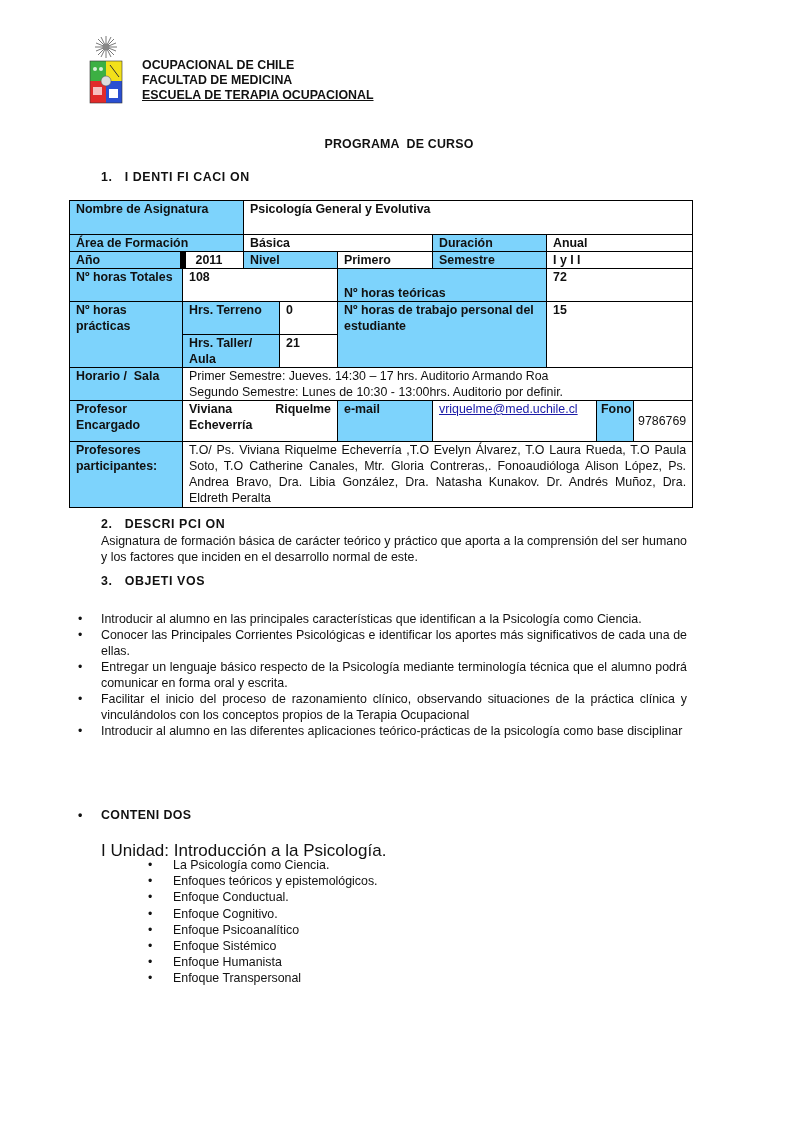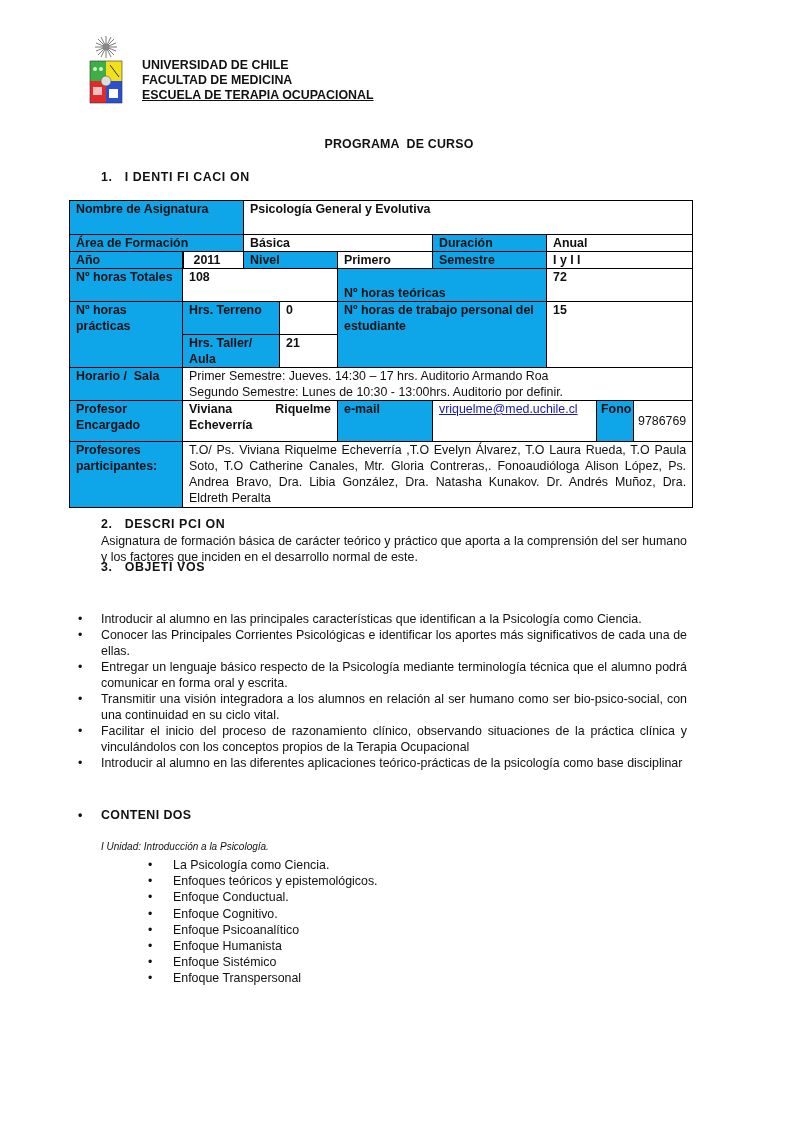--- a/index.html
+++ b/index.html
@@ -12,35 +12,35 @@
   .uni { left:142px; top:58px; font-weight:bold; font-size:12.4px; line-height:15px; }
   .uni div { white-space:nowrap; }
   .uni .ul { text-decoration:underline; }
 
   .title { left:16px; width:766px; top:137px; text-align:center; font-weight:bold; font-size:12.4px; letter-spacing:0.2px; }
   .sec { font-weight:bold; font-size:12.4px; letter-spacing:0.6px; }
 
   
   table.id { position:absolute; left:69px; top:200px; width:623px; border-collapse:collapse; table-layout:fixed; }
   table.id td { border:1px solid #000; padding:0 6px; vertical-align:top; font-size:12.4px; line-height:16px; }
-  table.id td.g { background:#0ea5e9; font-weight:bold; }
+  table.id td.g { background:#7dd3fc; font-weight:bold; }
   table.id td.b { font-weight:bold; }
   table.id td.n { font-weight:normal; }
   .email { color:#1a1aa6; text-decoration:underline; }
 
   
   .para { left:101px; width:586px; font-size:12.4px; line-height:16px; text-align:justify; }
   ul.obj { position:absolute; left:78px; top:611px; width:609px; margin:0; padding:0; list-style:none; }
   ul.obj li { position:relative; padding-left:23px; font-size:12.4px; line-height:16px; text-align:justify; margin-bottom:0; }
   ul.obj li::before { content:"•"; position:absolute; left:0; top:0; }
 
   .cont { left:78px; top:808px; font-weight:bold; font-size:12.4px; }
   .cont .bul { position:absolute; left:0; top:0; }
   .cont .lbl { position:absolute; left:23px; top:0; white-space:nowrap; letter-spacing:0.4px; }
-  .unit { left:101px; top:841px; font-style:italic; font-size:10px; white-space:nowrap; }
+  .unit { left:101px; top:841px; font-size:17px; white-space:nowrap; }
   ul.topics { position:absolute; left:148px; top:857px; margin:0; padding:0; list-style:none; }
   ul.topics li { position:relative; padding-left:25px; font-size:12.4px; line-height:16.2px; white-space:nowrap; }
   ul.topics li::before { content:"•"; position:absolute; left:0; top:0; }
 </style>
 </head>
 <body>
 
 <div class="abs logo">
   <svg width="44" height="76" viewBox="0 0 44 76">
     <g stroke="#555" stroke-width="0.8" fill="none">
@@ -61,21 +61,21 @@
     <rect x="6" y="27" width="32" height="42" fill="none" stroke="#333" stroke-width="0.6"></rect>
     <circle cx="22" cy="47" r="5" fill="#ddd" stroke="#555" stroke-width="0.6"></circle>
     <line x1="26" y1="31" x2="35" y2="43" stroke="#333" stroke-width="1"></line>
     <rect x="25" y="55" width="9" height="9" fill="#fff"></rect>
     <rect x="9" y="53" width="9" height="8" fill="#fff" opacity="0.7"></rect>
     <circle cx="11" cy="35" r="2" fill="#fff" opacity="0.8"></circle>
       <circle cx="17" cy="35" r="2" fill="#fff" opacity="0.8"></circle>
   </svg>
 </div>
 <div class="abs uni">
-  <div>UNIVERSIDAD DE CHILE</div>
+  <div>OCUPACIONAL DE CHILE</div>
   <div>FACULTAD DE MEDICINA</div>
   <div class="ul">ESCUELA DE TERAPIA OCUPACIONAL</div>
 </div>
 
 <div class="abs title" style="white-space:pre;">PROGRAMA  DE CURSO</div>
 
 <div class="abs sec" style="left:101px; top:170px; white-space:pre;">1.   I DENTI FI CACI ON</div>
 
 <table class="id">
   <colgroup>
@@ -97,21 +97,21 @@
     <td colspan="3" class="g">Nombre de Asignatura</td>
     <td colspan="9" class="b">Psicología General y Evolutiva</td>
   </tr>
   <tr style="height:16px">
     <td colspan="3" class="g">Área de Formación</td>
     <td colspan="4" class="b">Básica</td>
     <td colspan="2" class="g">Duración</td>
     <td colspan="3" class="b">Anual</td>
   </tr>
   <tr style="height:16px">
-    <td colspan="2" class="g" style="border-right:2px solid #000000">Año</td>
+    <td colspan="2" class="g" style="border-right:6px solid #000000">Año</td>
     <td class="b" style="padding-left:10px">2011</td>
     <td colspan="2" class="g">Nivel</td>
     <td colspan="2" class="b">Primero</td>
     <td colspan="2" class="g">Semestre</td>
     <td colspan="3" class="b" style="white-space:pre">I y I I</td>
   </tr>
   <tr style="height:33px">
     <td colspan="2" class="g" style="width:104px">Nº horas Totales</td>
     <td colspan="3" class="b">108</td>
     <td colspan="4" class="g" style="vertical-align:bottom">Nº horas teóricas</td>
@@ -151,37 +151,36 @@
   <tr style="height:66px">
     <td colspan="2" class="g">Profesores participantes:</td>
     <td colspan="10" class="n" style="text-align:justify">T.O/ Ps. Viviana Riquelme Echeverría ,T.O Evelyn Álvarez, T.O  Laura Rueda, T.O Paula Soto, T.O Catherine Canales,  Mtr. Gloria Contreras,. Fonoaudióloga Alison López,  Ps. Andrea Bravo, Dra. Libia González, Dra. Natasha  Kunakov.          Dr. Andrés Muñoz, Dra. Eldreth Peralta</td>
   </tr>
 </tbody>
   </table>
 
 <div class="abs sec" style="left:101px; top:517px; white-space:pre;">2.   DESCRI PCI ON</div>
 <div class="abs para" style="top:533px;">Asignatura  de formación básica de carácter teórico y práctico que aporta a la comprensión del ser humano y los factores que inciden en el desarrollo normal de este.</div>
 
-<div class="abs sec" style="left:101px; top:560px; white-space:pre;">3.   OBJETI VOS</div>
+<div class="abs sec" style="left:101px; top:574px; white-space:pre;">3.   OBJETI VOS</div>
 <ul class="obj">
   <li>Introducir al alumno en las principales características que identifican a la Psicología como Ciencia.</li>
   <li>Conocer las Principales Corrientes Psicológicas e identificar los aportes más significativos de cada una de ellas.</li>
   <li>Entregar un lenguaje básico respecto de la Psicología mediante terminología técnica que el alumno podrá comunicar en forma oral y escrita.</li>
-  <li>Transmitir una visión integradora a los alumnos en relación al ser humano como ser bio-psico-social, con una continuidad en su ciclo vital.</li>
   <li>Facilitar el inicio del proceso de razonamiento clínico, observando situaciones de la práctica clínica y vinculándolos con los conceptos propios de la Terapia Ocupacional</li>
   <li>Introducir al alumno en las diferentes aplicaciones teórico-prácticas de la psicología como base disciplinar</li>
 </ul>
 
 <div class="abs cont">
   <span class="bul">•</span>
   <span class="lbl">CONTENI DOS</span>
 </div>
 <div class="abs unit">I Unidad: Introducción a la Psicología.</div>
 <ul class="topics">
   <li>La Psicología como Ciencia.</li>
   <li>Enfoques teóricos y epistemológicos.</li>
   <li>Enfoque Conductual.</li>
   <li>Enfoque Cognitivo.</li>
   <li>Enfoque Psicoanalítico</li>
+  <li>Enfoque Sistémico</li>
   <li>Enfoque Humanista</li>
-  <li>Enfoque Sistémico</li>
   <li>Enfoque Transpersonal</li>
 </ul>
 
 </body></html>

